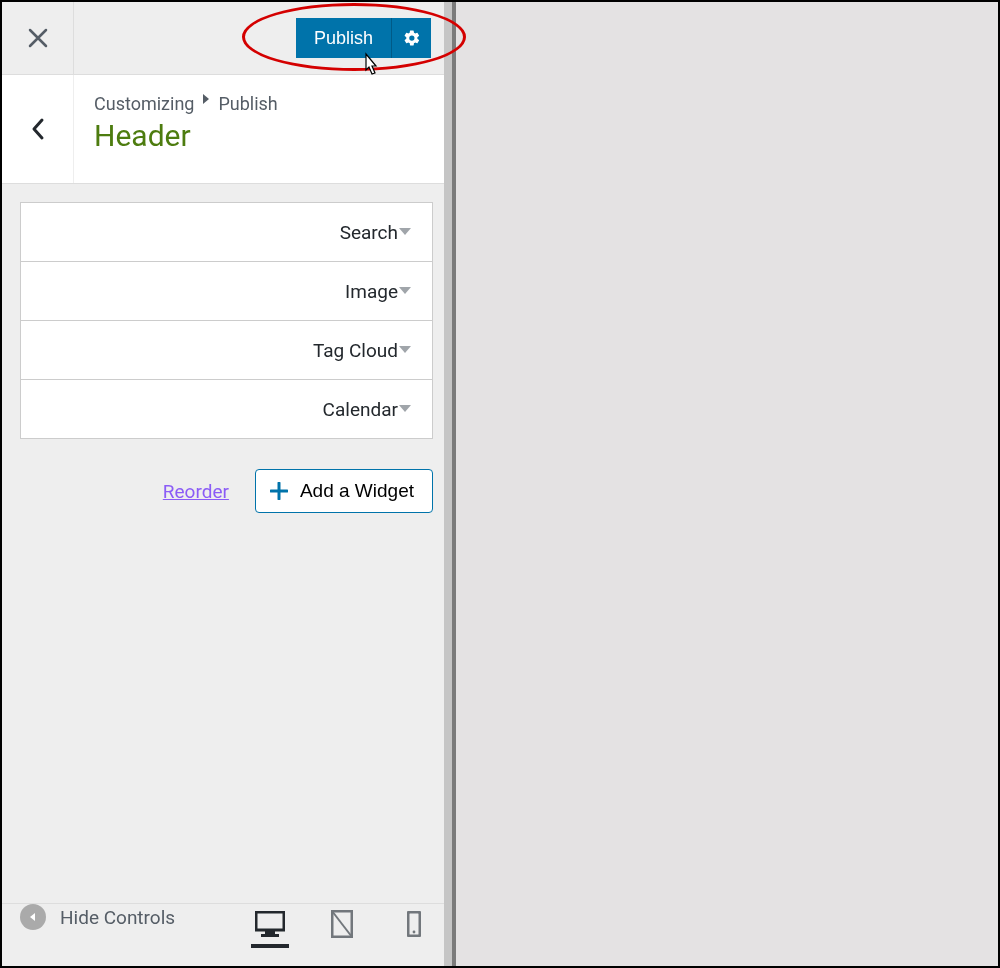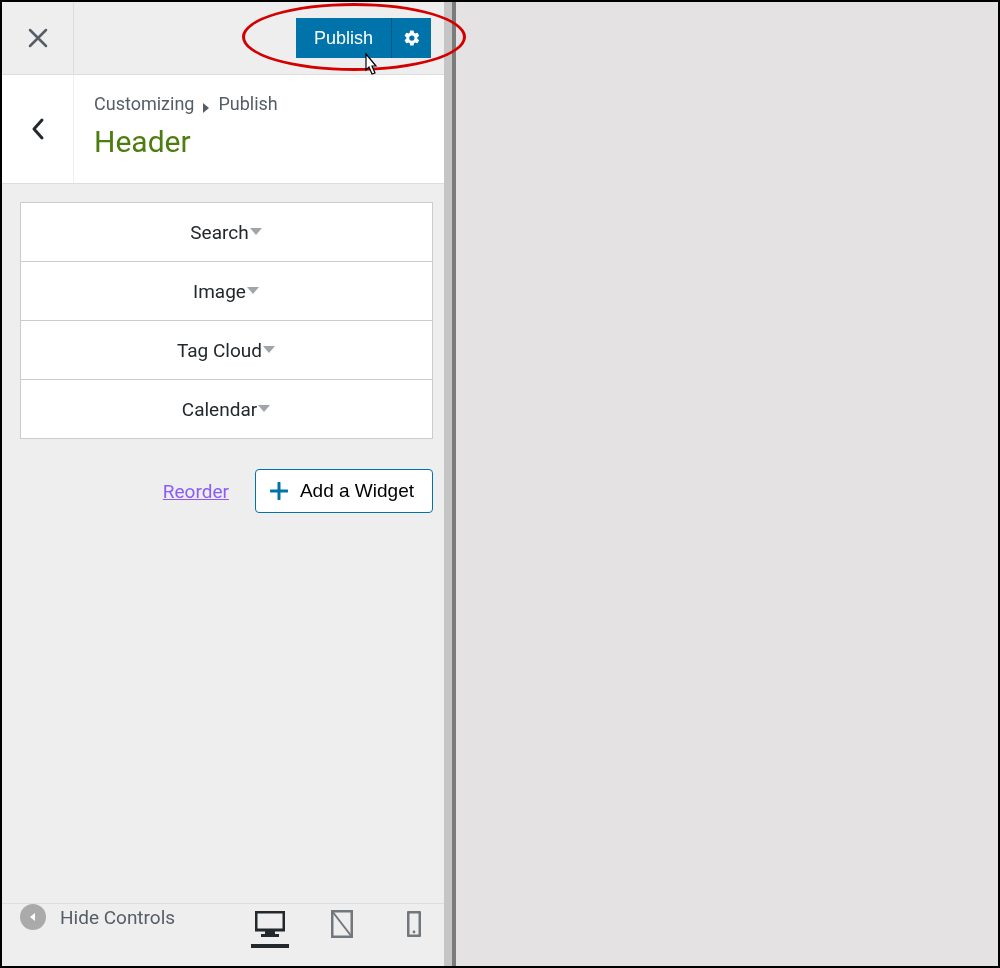--- a/index.html
+++ b/index.html
@@ -104,42 +104,42 @@
     justify-content: center;
     border-right: 1px solid #eee;
     cursor: pointer;
   }
   .titles {
     padding: 18px 20px 20px 20px;
   }
   .crumb {
     color: #555d66;
     font-size: 18px;
-    margin-bottom: 10px;
-    display: flex;
-    align-items: flex-end;
+    margin-bottom: 4px;
+    display: flex;
+    align-items: flex-start;
     gap: 8px;
   }
   .title {
     color: #4d7c0f;
     font-size: 30px;
     font-weight: 400;
   }
   
   .widget-list {
     padding: 18px;
     border-bottom: none;
   }
   .widget-item {
     background: #fff;
     border: 1px solid #ccc;
     height: 60px;
     display: flex;
     align-items: center;
-    justify-content: center;
+    justify-content: flex-end;
     padding: 0 20px;
     margin-top: -1px;
     cursor: pointer;
   }
   .widget-item:first-child { margin-top: 0; }
   .widget-item span.label {
     color: #23282d;
     font-size: 19px;
   }
   .actions-row {

